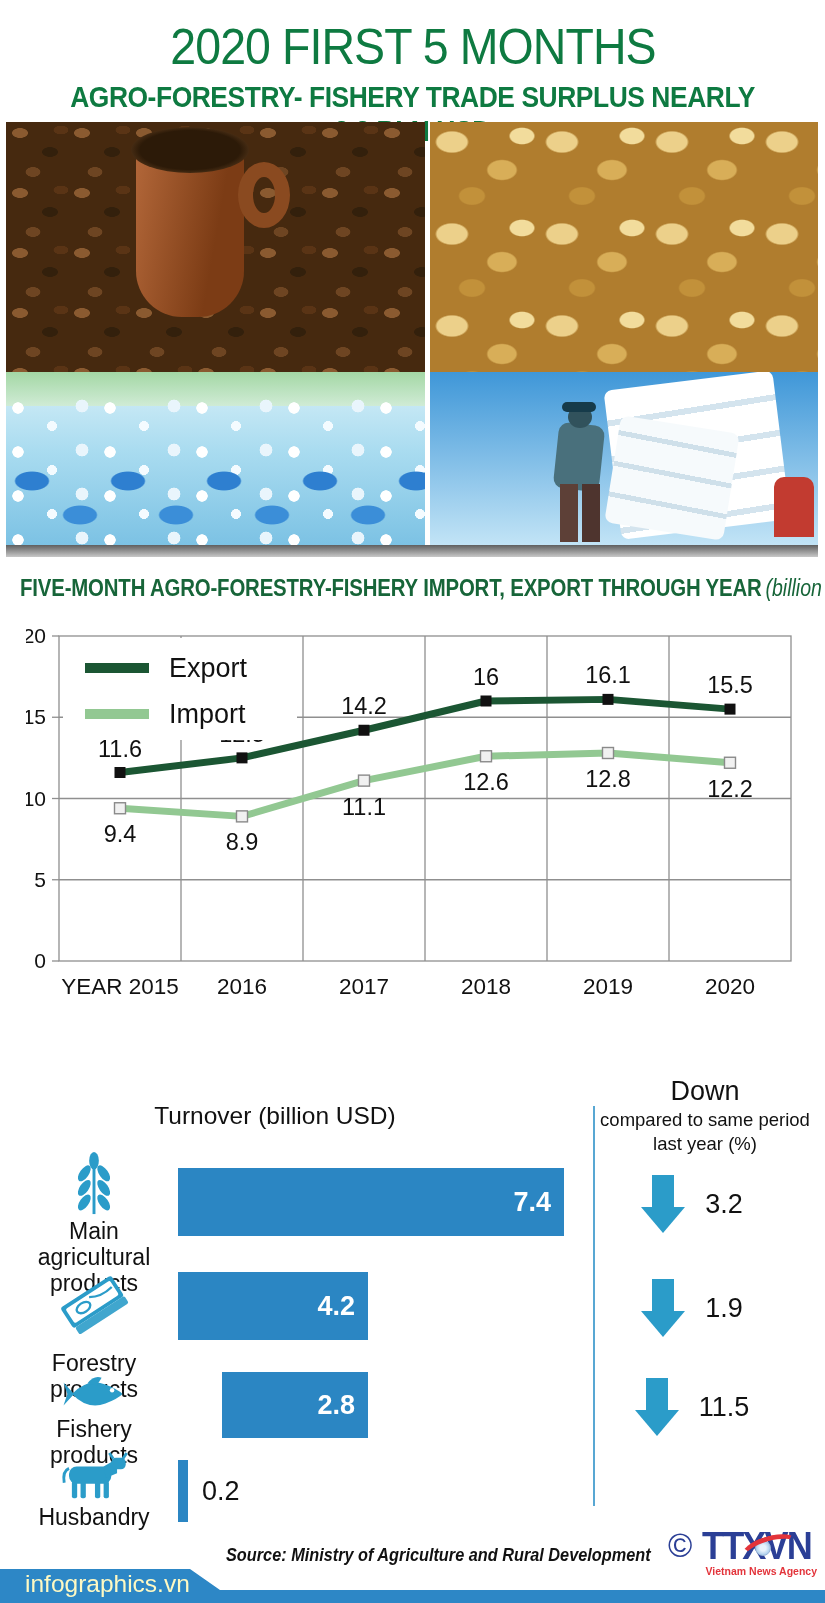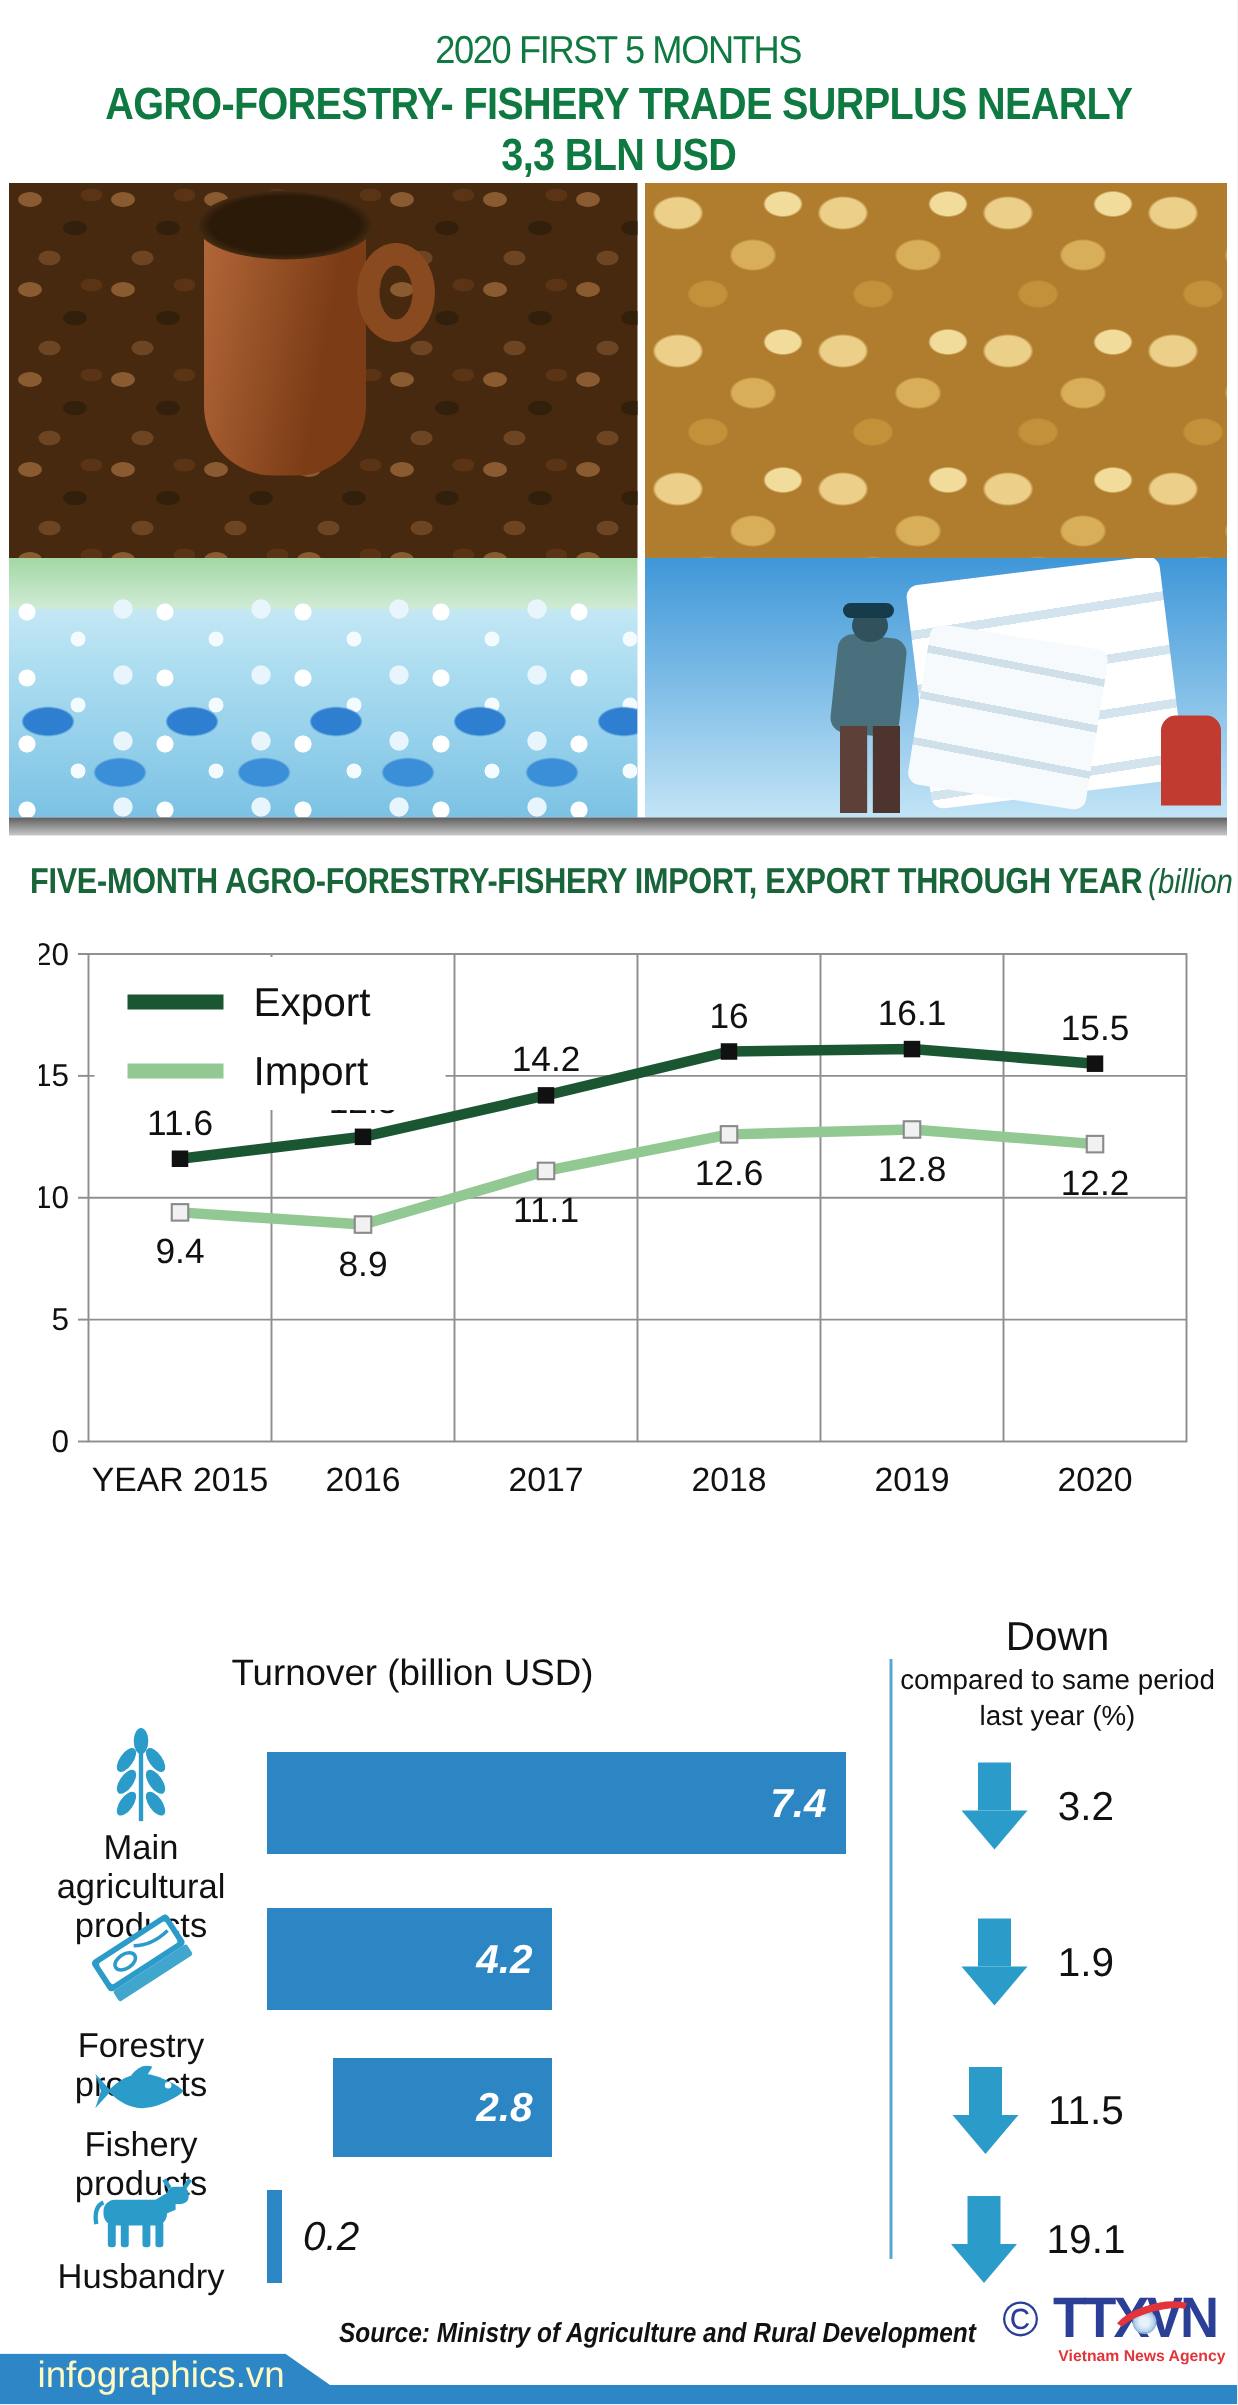--- a/index.html
+++ b/index.html
@@ -1,21 +1,21 @@
 <!DOCTYPE html>
 <html><head>
 <meta charset="utf-8">
 <style>
   * { margin:0; padding:0; box-sizing:border-box; }
   body { background:#e8e8e8; font-family:"Liberation Sans", sans-serif; color:#111; }
   #page { position:relative; width:825px; height:1603px; background:#fff; margin:0 auto; overflow:hidden; }
 
   
   #title-block { position:absolute; top:18px; left:0; right:0; text-align:center; }
-  .title1 { font-size:26px; color:#0e7a41; font-weight:400; }
+  .title1 { font-size:50px; color:#0e7a41; font-weight:400; }
   .title1 > span { display:inline-block; transform:scaleX(.93); transform-origin:center; letter-spacing:-1px; }
   .title2 { font-size:30px; color:#0e7a41; font-weight:bold; margin-top:4px; }
   .title2 > span { display:inline-block; transform:scaleX(.88); transform-origin:center; letter-spacing:-.5px; }
 
   
   #photo-grid { position:absolute; top:122px; left:6px; width:812px; height:423px;
     display:grid; grid-template-columns:419px 388px; grid-template-rows:250px 173px; column-gap:5px; }
   .photo { position:relative; overflow:hidden; }
 
   #photo-coffee { background-color:#46290f;
@@ -104,21 +104,21 @@
 
   .label-col { position:absolute; left:0; top:0; width:168px; display:flex; flex-direction:column; align-items:center; }
   .row-1 .label-col { margin-top:-16px; }
   .row-2 .label-col { margin-top:-2px;gap:12px; }
   .row-3 .label-col { margin-top:2px; }
   .row-4 .label-col { margin-top:-8px; }
   .staple-label { font-size:23px; text-align:center; line-height:26px; margin-top:2px; color:#111; }
 
   .bar-zone { position:absolute; left:168px; top:0; height:100%; }
   .turnover-bar { position:relative; height:100%; background:#2b86c3;
-    display:flex; align-items:center; justify-content:flex-end;font-style:italic; }
+    display:flex; align-items:center; justify-content:flex-end; }
   .bar-value { color:#fff; font-weight:bold; font-size:27px; padding-right:13px; white-space:nowrap; }
   .turnover-bar.tiny .bar-value { position:absolute; left:calc(100% + 14px); color:#111; font-weight:normal; padding:0; }
 
   .down-cell { position:absolute; left:595px; top:2px; width:200px; height:100%;
     display:flex; align-items:center; justify-content:center; gap:20px; padding-right:26px; }
   .down-arrow { width:44px; }
   .down-arrow .shaft { width:22px; height:32px; background:#2b9cc9; margin:0 auto; }
   .down-arrow .head { width:0; height:0; border-left:22px solid transparent;
     border-right:22px solid transparent; border-top:26px solid #2b9cc9; }
   .down-value { font-size:27px; color:#111; }
@@ -369,27 +369,20 @@
             <path d="M10 17 q-7 3 -5 15" stroke="#2b9cc9" stroke-width="3" fill="none"></path>
           </svg>
         </span>
         <div class="staple-label">Husbandry</div>
       </div>
       <div class="bar-zone">
         <div class="turnover-bar tiny" style="width: 10px;">
           <span class="bar-value">0.2</span>
         </div>
       </div>
-      <div class="down-cell">
-        <div class="down-arrow">
-            <div class="shaft"></div>
-            <div class="head"></div>
-          </div>
-        <span class="down-value">19.1</span>
-      </div>
     </div>
   </div>
 
   <div id="source-row">
     <div id="source-text">Source: Ministry of Agriculture and Rural Development</div>
     <div id="agency-logo">
       <span class="copyright">©</span>
       <div class="agency">
         <div class="agency-text">TTXVN</div>
         <div class="globe"></div>

